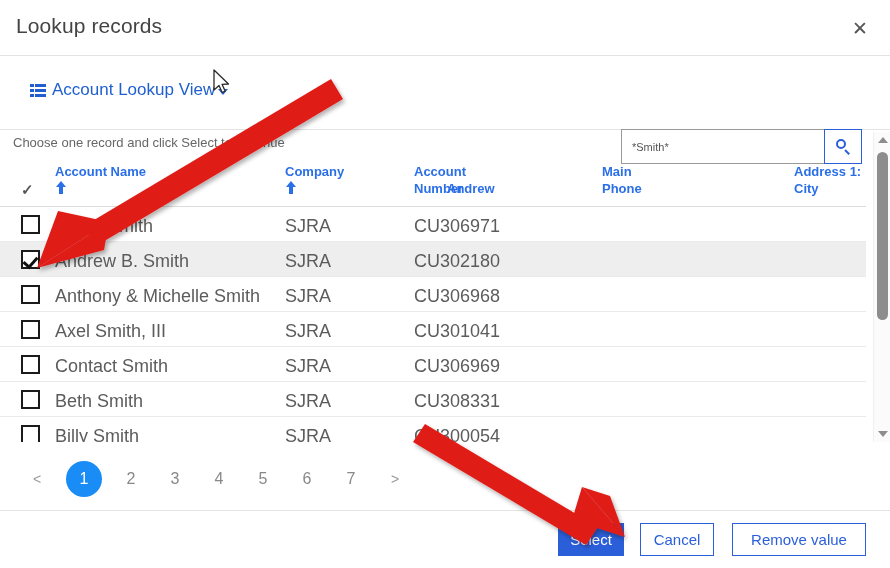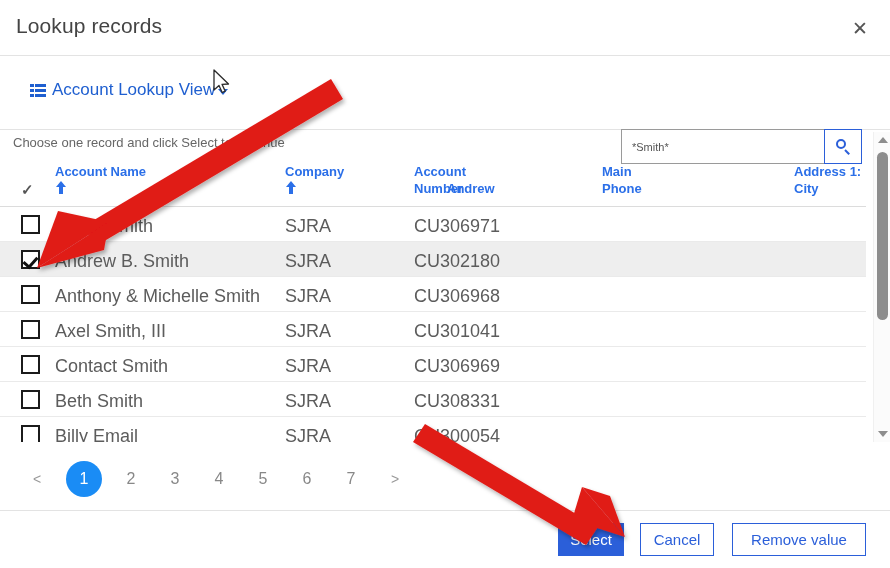--- a/index.html
+++ b/index.html
@@ -388,21 +388,21 @@
           <span class="cell c-name">Beth Smith</span>
           <span class="cell c-company">SJRA</span>
           <span class="cell c-acct">CU308331</span>
           <span class="cell c-email"></span>
           <span class="cell c-phone"></span>
           <span class="cell c-contact"></span>
           <span class="cell c-city"></span>
         </div>
         <div class="row">
           <div class="cb"></div>
-          <span class="cell c-name">Billy Email</span>
+          <span class="cell c-name">Billy Smith</span>
           <span class="cell c-company">SJRA</span>
           <span class="cell c-acct">CU300054</span>
           <span class="cell c-email"></span>
           <span class="cell c-phone"></span>
           <span class="cell c-contact"></span>
           <span class="cell c-city"></span>
         </div>
       </div>
   </div>
 

